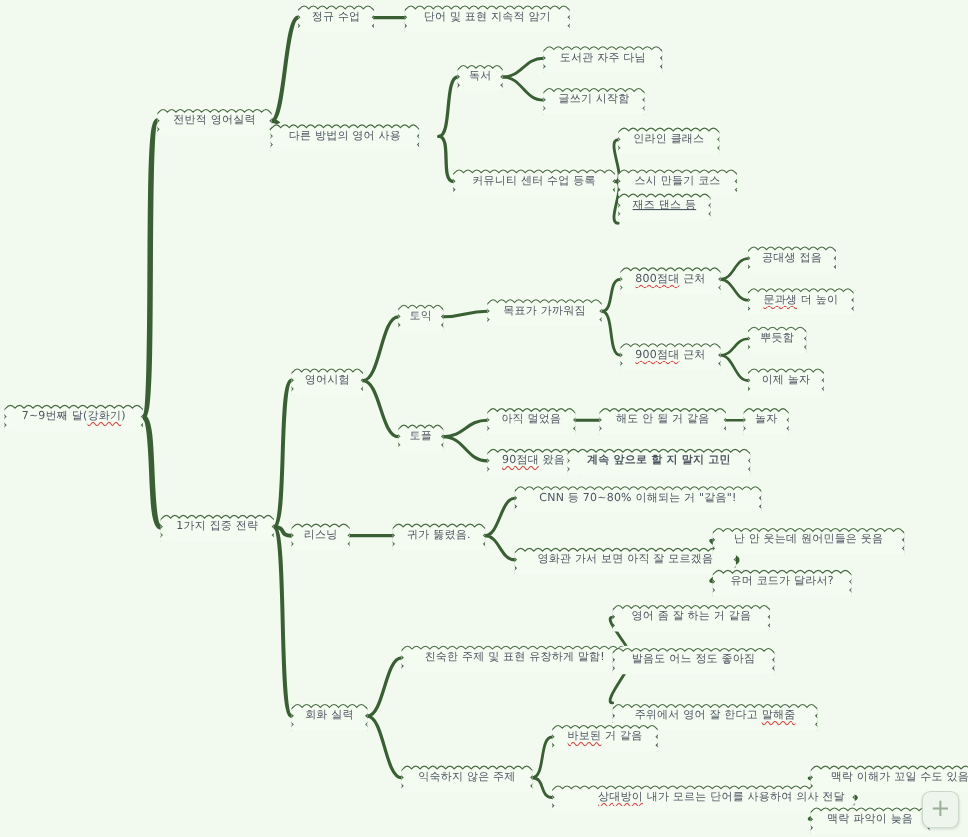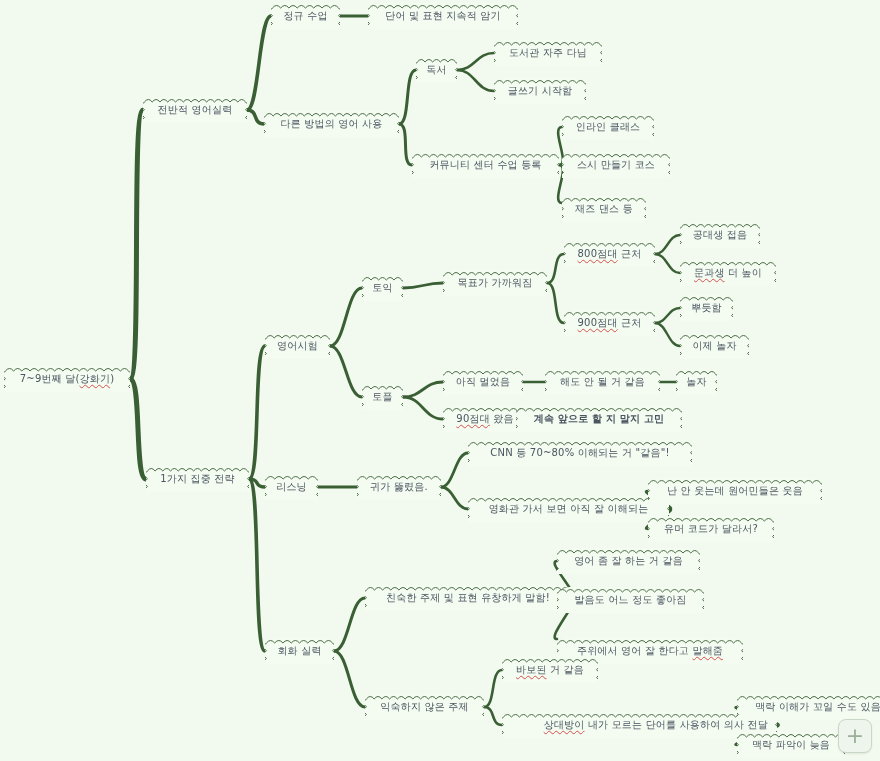--- a/index.html
+++ b/index.html
@@ -114,21 +114,21 @@
           <path d="M 1.4 5 q 4.137499999999999 -5 8.274999999999999 0 q 4.137499999999999 -5 8.274999999999999 0 q 4.137499999999999 -5 8.274999999999999 0 q 4.137499999999999 -5 8.274999999999999 0 q 4.137499999999999 -5 8.274999999999999 0 q 4.137499999999999 -5 8.274999999999999 0 q 4.137499999999999 -5 8.274999999999999 0 q 4.137499999999999 -5 8.274999999999999 0 q 5 3.866666666666667 0 7.733333333333334 q 5 3.866666666666667 0 7.733333333333334 q 5 3.866666666666667 0 7.733333333333334 q -4.137499999999999 5 -8.274999999999999 0 q -4.137499999999999 5 -8.274999999999999 0 q -4.137499999999999 5 -8.274999999999999 0 q -4.137499999999999 5 -8.274999999999999 0 q -4.137499999999999 5 -8.274999999999999 0 q -4.137499999999999 5 -8.274999999999999 0 q -4.137499999999999 5 -8.274999999999999 0 q -4.137499999999999 5 -8.274999999999999 0 q -5 -3.866666666666667 0 -7.733333333333334 q -5 -3.866666666666667 0 -7.733333333333334 q -5 -3.866666666666667 0 -7.733333333333334 z" fill="#f4fbf1" stroke="#4a6b45" stroke-width="1" vector-effect="non-scaling-stroke"></path>
         </svg>
         <span class="lbl">정규 수업</span>
       </div>
       <div class="node" style="left: 368px; top: 3px; width: 150px;">
         <svg class="cloudbg" viewBox="0 0 150 26" preserveAspectRatio="none" width="150" height="26">
           <path d="M 1.4 5 q 4.088888888888889 -5 8.177777777777777 0 q 4.088888888888889 -5 8.177777777777777 0 q 4.088888888888889 -5 8.177777777777777 0 q 4.088888888888889 -5 8.177777777777777 0 q 4.088888888888889 -5 8.177777777777777 0 q 4.088888888888889 -5 8.177777777777777 0 q 4.088888888888889 -5 8.177777777777777 0 q 4.088888888888889 -5 8.177777777777777 0 q 4.088888888888889 -5 8.177777777777777 0 q 4.088888888888889 -5 8.177777777777777 0 q 4.088888888888889 -5 8.177777777777777 0 q 4.088888888888889 -5 8.177777777777777 0 q 4.088888888888889 -5 8.177777777777777 0 q 4.088888888888889 -5 8.177777777777777 0 q 4.088888888888889 -5 8.177777777777777 0 q 4.088888888888889 -5 8.177777777777777 0 q 4.088888888888889 -5 8.177777777777777 0 q 4.088888888888889 -5 8.177777777777777 0 q 5 3.866666666666667 0 7.733333333333334 q 5 3.866666666666667 0 7.733333333333334 q 5 3.866666666666667 0 7.733333333333334 q -4.088888888888889 5 -8.177777777777777 0 q -4.088888888888889 5 -8.177777777777777 0 q -4.088888888888889 5 -8.177777777777777 0 q -4.088888888888889 5 -8.177777777777777 0 q -4.088888888888889 5 -8.177777777777777 0 q -4.088888888888889 5 -8.177777777777777 0 q -4.088888888888889 5 -8.177777777777777 0 q -4.088888888888889 5 -8.177777777777777 0 q -4.088888888888889 5 -8.177777777777777 0 q -4.088888888888889 5 -8.177777777777777 0 q -4.088888888888889 5 -8.177777777777777 0 q -4.088888888888889 5 -8.177777777777777 0 q -4.088888888888889 5 -8.177777777777777 0 q -4.088888888888889 5 -8.177777777777777 0 q -4.088888888888889 5 -8.177777777777777 0 q -4.088888888888889 5 -8.177777777777777 0 q -4.088888888888889 5 -8.177777777777777 0 q -4.088888888888889 5 -8.177777777777777 0 q -5 -3.866666666666667 0 -7.733333333333334 q -5 -3.866666666666667 0 -7.733333333333334 q -5 -3.866666666666667 0 -7.733333333333334 z" fill="#f4fbf1" stroke="#4a6b45" stroke-width="1" vector-effect="non-scaling-stroke"></path>
         </svg>
         <span class="lbl">단어 및 표현 지속적 암기</span>
       </div>
-      <div class="node" style="left: 264px; top: 111px; width: 135px;">
+      <div class="node" style="left: 246px; top: 111px; width: 135px;">
         <svg class="cloudbg" viewBox="0 0 135 26" preserveAspectRatio="none" width="135" height="26">
           <path d="M 1.4 5 q 3.8882352941176466 -5 7.776470588235293 0 q 3.8882352941176466 -5 7.776470588235293 0 q 3.8882352941176466 -5 7.776470588235293 0 q 3.8882352941176466 -5 7.776470588235293 0 q 3.8882352941176466 -5 7.776470588235293 0 q 3.8882352941176466 -5 7.776470588235293 0 q 3.8882352941176466 -5 7.776470588235293 0 q 3.8882352941176466 -5 7.776470588235293 0 q 3.8882352941176466 -5 7.776470588235293 0 q 3.8882352941176466 -5 7.776470588235293 0 q 3.8882352941176466 -5 7.776470588235293 0 q 3.8882352941176466 -5 7.776470588235293 0 q 3.8882352941176466 -5 7.776470588235293 0 q 3.8882352941176466 -5 7.776470588235293 0 q 3.8882352941176466 -5 7.776470588235293 0 q 3.8882352941176466 -5 7.776470588235293 0 q 3.8882352941176466 -5 7.776470588235293 0 q 5 3.866666666666667 0 7.733333333333334 q 5 3.866666666666667 0 7.733333333333334 q 5 3.866666666666667 0 7.733333333333334 q -3.8882352941176466 5 -7.776470588235293 0 q -3.8882352941176466 5 -7.776470588235293 0 q -3.8882352941176466 5 -7.776470588235293 0 q -3.8882352941176466 5 -7.776470588235293 0 q -3.8882352941176466 5 -7.776470588235293 0 q -3.8882352941176466 5 -7.776470588235293 0 q -3.8882352941176466 5 -7.776470588235293 0 q -3.8882352941176466 5 -7.776470588235293 0 q -3.8882352941176466 5 -7.776470588235293 0 q -3.8882352941176466 5 -7.776470588235293 0 q -3.8882352941176466 5 -7.776470588235293 0 q -3.8882352941176466 5 -7.776470588235293 0 q -3.8882352941176466 5 -7.776470588235293 0 q -3.8882352941176466 5 -7.776470588235293 0 q -3.8882352941176466 5 -7.776470588235293 0 q -3.8882352941176466 5 -7.776470588235293 0 q -3.8882352941176466 5 -7.776470588235293 0 q -5 -3.866666666666667 0 -7.733333333333334 q -5 -3.866666666666667 0 -7.733333333333334 q -5 -3.866666666666667 0 -7.733333333333334 z" fill="#f4fbf1" stroke="#4a6b45" stroke-width="1" vector-effect="non-scaling-stroke"></path>
         </svg>
         <span class="lbl">다른 방법의 영어 사용</span>
       </div>
       <div class="node" style="left: 416px; top: 57px; width: 41px; text-align: right;">
         <svg class="cloudbg" viewBox="0 0 41 26" preserveAspectRatio="none" width="41" height="26">
           <path d="M 1.4 5 q 3.8200000000000003 -5 7.640000000000001 0 q 3.8200000000000003 -5 7.640000000000001 0 q 3.8200000000000003 -5 7.640000000000001 0 q 3.8200000000000003 -5 7.640000000000001 0 q 3.8200000000000003 -5 7.640000000000001 0 q 5 3.866666666666667 0 7.733333333333334 q 5 3.866666666666667 0 7.733333333333334 q 5 3.866666666666667 0 7.733333333333334 q -3.8200000000000003 5 -7.640000000000001 0 q -3.8200000000000003 5 -7.640000000000001 0 q -3.8200000000000003 5 -7.640000000000001 0 q -3.8200000000000003 5 -7.640000000000001 0 q -3.8200000000000003 5 -7.640000000000001 0 q -5 -3.866666666666667 0 -7.733333333333334 q -5 -3.866666666666667 0 -7.733333333333334 q -5 -3.866666666666667 0 -7.733333333333334 z" fill="#f4fbf1" stroke="#4a6b45" stroke-width="1" vector-effect="non-scaling-stroke"></path>
         </svg>
         <span class="lbl">독서</span>
@@ -156,21 +156,21 @@
           <path d="M 1.4 5 q 4.054545454545454 -5 8.109090909090908 0 q 4.054545454545454 -5 8.109090909090908 0 q 4.054545454545454 -5 8.109090909090908 0 q 4.054545454545454 -5 8.109090909090908 0 q 4.054545454545454 -5 8.109090909090908 0 q 4.054545454545454 -5 8.109090909090908 0 q 4.054545454545454 -5 8.109090909090908 0 q 4.054545454545454 -5 8.109090909090908 0 q 4.054545454545454 -5 8.109090909090908 0 q 4.054545454545454 -5 8.109090909090908 0 q 4.054545454545454 -5 8.109090909090908 0 q 5 3.866666666666667 0 7.733333333333334 q 5 3.866666666666667 0 7.733333333333334 q 5 3.866666666666667 0 7.733333333333334 q -4.054545454545454 5 -8.109090909090908 0 q -4.054545454545454 5 -8.109090909090908 0 q -4.054545454545454 5 -8.109090909090908 0 q -4.054545454545454 5 -8.109090909090908 0 q -4.054545454545454 5 -8.109090909090908 0 q -4.054545454545454 5 -8.109090909090908 0 q -4.054545454545454 5 -8.109090909090908 0 q -4.054545454545454 5 -8.109090909090908 0 q -4.054545454545454 5 -8.109090909090908 0 q -4.054545454545454 5 -8.109090909090908 0 q -4.054545454545454 5 -8.109090909090908 0 q -5 -3.866666666666667 0 -7.733333333333334 q -5 -3.866666666666667 0 -7.733333333333334 q -5 -3.866666666666667 0 -7.733333333333334 z" fill="#f4fbf1" stroke="#4a6b45" stroke-width="1" vector-effect="non-scaling-stroke"></path>
         </svg>
         <span class="lbl">인라인 클래스</span>
       </div>
       <div class="node" style="left: 562px; top: 152px; width: 108px;">
         <svg class="cloudbg" viewBox="0 0 108 26" preserveAspectRatio="none" width="108" height="26">
           <path d="M 1.4 5 q 4.046153846153846 -5 8.092307692307692 0 q 4.046153846153846 -5 8.092307692307692 0 q 4.046153846153846 -5 8.092307692307692 0 q 4.046153846153846 -5 8.092307692307692 0 q 4.046153846153846 -5 8.092307692307692 0 q 4.046153846153846 -5 8.092307692307692 0 q 4.046153846153846 -5 8.092307692307692 0 q 4.046153846153846 -5 8.092307692307692 0 q 4.046153846153846 -5 8.092307692307692 0 q 4.046153846153846 -5 8.092307692307692 0 q 4.046153846153846 -5 8.092307692307692 0 q 4.046153846153846 -5 8.092307692307692 0 q 4.046153846153846 -5 8.092307692307692 0 q 5 3.866666666666667 0 7.733333333333334 q 5 3.866666666666667 0 7.733333333333334 q 5 3.866666666666667 0 7.733333333333334 q -4.046153846153846 5 -8.092307692307692 0 q -4.046153846153846 5 -8.092307692307692 0 q -4.046153846153846 5 -8.092307692307692 0 q -4.046153846153846 5 -8.092307692307692 0 q -4.046153846153846 5 -8.092307692307692 0 q -4.046153846153846 5 -8.092307692307692 0 q -4.046153846153846 5 -8.092307692307692 0 q -4.046153846153846 5 -8.092307692307692 0 q -4.046153846153846 5 -8.092307692307692 0 q -4.046153846153846 5 -8.092307692307692 0 q -4.046153846153846 5 -8.092307692307692 0 q -4.046153846153846 5 -8.092307692307692 0 q -4.046153846153846 5 -8.092307692307692 0 q -5 -3.866666666666667 0 -7.733333333333334 q -5 -3.866666666666667 0 -7.733333333333334 q -5 -3.866666666666667 0 -7.733333333333334 z" fill="#f4fbf1" stroke="#4a6b45" stroke-width="1" vector-effect="non-scaling-stroke"></path>
         </svg>
         <span class="lbl">스시 만들기 코스</span>
       </div>
-      <div class="node" style="left: 562px; top: 196px; width: 84px;">
+      <div class="node" style="left: 562px; top: 174px; width: 84px; text-decoration: underline;">
         <svg class="cloudbg" viewBox="0 0 84 26" preserveAspectRatio="none" width="84" height="26">
           <path d="M 1.4 5 q 4.06 -5 8.12 0 q 4.06 -5 8.12 0 q 4.06 -5 8.12 0 q 4.06 -5 8.12 0 q 4.06 -5 8.12 0 q 4.06 -5 8.12 0 q 4.06 -5 8.12 0 q 4.06 -5 8.12 0 q 4.06 -5 8.12 0 q 4.06 -5 8.12 0 q 5 3.866666666666667 0 7.733333333333334 q 5 3.866666666666667 0 7.733333333333334 q 5 3.866666666666667 0 7.733333333333334 q -4.06 5 -8.12 0 q -4.06 5 -8.12 0 q -4.06 5 -8.12 0 q -4.06 5 -8.12 0 q -4.06 5 -8.12 0 q -4.06 5 -8.12 0 q -4.06 5 -8.12 0 q -4.06 5 -8.12 0 q -4.06 5 -8.12 0 q -4.06 5 -8.12 0 q -5 -3.866666666666667 0 -7.733333333333334 q -5 -3.866666666666667 0 -7.733333333333334 q -5 -3.866666666666667 0 -7.733333333333334 z" fill="#f4fbf1" stroke="#4a6b45" stroke-width="1" vector-effect="non-scaling-stroke"></path>
         </svg>
         <span class="lbl">재즈 댄스 등</span>
       </div>
       <div class="node" style="left: 146px; top: 466px; width: 103px;">
         <svg class="cloudbg" viewBox="0 0 103 26" preserveAspectRatio="none" width="103" height="26">
           <path d="M 1.4 5 q 3.8538461538461535 -5 7.707692307692307 0 q 3.8538461538461535 -5 7.707692307692307 0 q 3.8538461538461535 -5 7.707692307692307 0 q 3.8538461538461535 -5 7.707692307692307 0 q 3.8538461538461535 -5 7.707692307692307 0 q 3.8538461538461535 -5 7.707692307692307 0 q 3.8538461538461535 -5 7.707692307692307 0 q 3.8538461538461535 -5 7.707692307692307 0 q 3.8538461538461535 -5 7.707692307692307 0 q 3.8538461538461535 -5 7.707692307692307 0 q 3.8538461538461535 -5 7.707692307692307 0 q 3.8538461538461535 -5 7.707692307692307 0 q 3.8538461538461535 -5 7.707692307692307 0 q 5 3.866666666666667 0 7.733333333333334 q 5 3.866666666666667 0 7.733333333333334 q 5 3.866666666666667 0 7.733333333333334 q -3.8538461538461535 5 -7.707692307692307 0 q -3.8538461538461535 5 -7.707692307692307 0 q -3.8538461538461535 5 -7.707692307692307 0 q -3.8538461538461535 5 -7.707692307692307 0 q -3.8538461538461535 5 -7.707692307692307 0 q -3.8538461538461535 5 -7.707692307692307 0 q -3.8538461538461535 5 -7.707692307692307 0 q -3.8538461538461535 5 -7.707692307692307 0 q -3.8538461538461535 5 -7.707692307692307 0 q -3.8538461538461535 5 -7.707692307692307 0 q -3.8538461538461535 5 -7.707692307692307 0 q -3.8538461538461535 5 -7.707692307692307 0 q -3.8538461538461535 5 -7.707692307692307 0 q -5 -3.866666666666667 0 -7.733333333333334 q -5 -3.866666666666667 0 -7.733333333333334 q -5 -3.866666666666667 0 -7.733333333333334 z" fill="#f4fbf1" stroke="#4a6b45" stroke-width="1" vector-effect="non-scaling-stroke"></path>
         </svg>
         <span class="lbl">1가지 집중 전략</span>
@@ -280,21 +280,21 @@
       <div class="node" style="left: 468px; top: 440px; width: 224px;">
         <svg class="cloudbg" viewBox="0 0 224 26" preserveAspectRatio="none" width="224" height="26">
           <path d="M 1.4 5 q 3.9499999999999997 -5 7.8999999999999995 0 q 3.9499999999999997 -5 7.8999999999999995 0 q 3.9499999999999997 -5 7.8999999999999995 0 q 3.9499999999999997 -5 7.8999999999999995 0 q 3.9499999999999997 -5 7.8999999999999995 0 q 3.9499999999999997 -5 7.8999999999999995 0 q 3.9499999999999997 -5 7.8999999999999995 0 q 3.9499999999999997 -5 7.8999999999999995 0 q 3.9499999999999997 -5 7.8999999999999995 0 q 3.9499999999999997 -5 7.8999999999999995 0 q 3.9499999999999997 -5 7.8999999999999995 0 q 3.9499999999999997 -5 7.8999999999999995 0 q 3.9499999999999997 -5 7.8999999999999995 0 q 3.9499999999999997 -5 7.8999999999999995 0 q 3.9499999999999997 -5 7.8999999999999995 0 q 3.9499999999999997 -5 7.8999999999999995 0 q 3.9499999999999997 -5 7.8999999999999995 0 q 3.9499999999999997 -5 7.8999999999999995 0 q 3.9499999999999997 -5 7.8999999999999995 0 q 3.9499999999999997 -5 7.8999999999999995 0 q 3.9499999999999997 -5 7.8999999999999995 0 q 3.9499999999999997 -5 7.8999999999999995 0 q 3.9499999999999997 -5 7.8999999999999995 0 q 3.9499999999999997 -5 7.8999999999999995 0 q 3.9499999999999997 -5 7.8999999999999995 0 q 3.9499999999999997 -5 7.8999999999999995 0 q 3.9499999999999997 -5 7.8999999999999995 0 q 3.9499999999999997 -5 7.8999999999999995 0 q 5 3.866666666666667 0 7.733333333333334 q 5 3.866666666666667 0 7.733333333333334 q 5 3.866666666666667 0 7.733333333333334 q -3.9499999999999997 5 -7.8999999999999995 0 q -3.9499999999999997 5 -7.8999999999999995 0 q -3.9499999999999997 5 -7.8999999999999995 0 q -3.9499999999999997 5 -7.8999999999999995 0 q -3.9499999999999997 5 -7.8999999999999995 0 q -3.9499999999999997 5 -7.8999999999999995 0 q -3.9499999999999997 5 -7.8999999999999995 0 q -3.9499999999999997 5 -7.8999999999999995 0 q -3.9499999999999997 5 -7.8999999999999995 0 q -3.9499999999999997 5 -7.8999999999999995 0 q -3.9499999999999997 5 -7.8999999999999995 0 q -3.9499999999999997 5 -7.8999999999999995 0 q -3.9499999999999997 5 -7.8999999999999995 0 q -3.9499999999999997 5 -7.8999999999999995 0 q -3.9499999999999997 5 -7.8999999999999995 0 q -3.9499999999999997 5 -7.8999999999999995 0 q -3.9499999999999997 5 -7.8999999999999995 0 q -3.9499999999999997 5 -7.8999999999999995 0 q -3.9499999999999997 5 -7.8999999999999995 0 q -3.9499999999999997 5 -7.8999999999999995 0 q -3.9499999999999997 5 -7.8999999999999995 0 q -3.9499999999999997 5 -7.8999999999999995 0 q -3.9499999999999997 5 -7.8999999999999995 0 q -3.9499999999999997 5 -7.8999999999999995 0 q -3.9499999999999997 5 -7.8999999999999995 0 q -3.9499999999999997 5 -7.8999999999999995 0 q -3.9499999999999997 5 -7.8999999999999995 0 q -3.9499999999999997 5 -7.8999999999999995 0 q -5 -3.866666666666667 0 -7.733333333333334 q -5 -3.866666666666667 0 -7.733333333333334 q -5 -3.866666666666667 0 -7.733333333333334 z" fill="#f4fbf1" stroke="#4a6b45" stroke-width="1" vector-effect="non-scaling-stroke"></path>
         </svg>
         <span class="lbl">CNN 등 70~80% 이해되는 거 "같음"!</span>
       </div>
       <div class="node" style="left: 468px; top: 496px; width: 201px;">
         <svg class="cloudbg" viewBox="0 0 201 26" preserveAspectRatio="none" width="201" height="26">
           <path d="M 1.4 5 q 3.964 -5 7.928 0 q 3.964 -5 7.928 0 q 3.964 -5 7.928 0 q 3.964 -5 7.928 0 q 3.964 -5 7.928 0 q 3.964 -5 7.928 0 q 3.964 -5 7.928 0 q 3.964 -5 7.928 0 q 3.964 -5 7.928 0 q 3.964 -5 7.928 0 q 3.964 -5 7.928 0 q 3.964 -5 7.928 0 q 3.964 -5 7.928 0 q 3.964 -5 7.928 0 q 3.964 -5 7.928 0 q 3.964 -5 7.928 0 q 3.964 -5 7.928 0 q 3.964 -5 7.928 0 q 3.964 -5 7.928 0 q 3.964 -5 7.928 0 q 3.964 -5 7.928 0 q 3.964 -5 7.928 0 q 3.964 -5 7.928 0 q 3.964 -5 7.928 0 q 3.964 -5 7.928 0 q 5 3.866666666666667 0 7.733333333333334 q 5 3.866666666666667 0 7.733333333333334 q 5 3.866666666666667 0 7.733333333333334 q -3.964 5 -7.928 0 q -3.964 5 -7.928 0 q -3.964 5 -7.928 0 q -3.964 5 -7.928 0 q -3.964 5 -7.928 0 q -3.964 5 -7.928 0 q -3.964 5 -7.928 0 q -3.964 5 -7.928 0 q -3.964 5 -7.928 0 q -3.964 5 -7.928 0 q -3.964 5 -7.928 0 q -3.964 5 -7.928 0 q -3.964 5 -7.928 0 q -3.964 5 -7.928 0 q -3.964 5 -7.928 0 q -3.964 5 -7.928 0 q -3.964 5 -7.928 0 q -3.964 5 -7.928 0 q -3.964 5 -7.928 0 q -3.964 5 -7.928 0 q -3.964 5 -7.928 0 q -3.964 5 -7.928 0 q -3.964 5 -7.928 0 q -3.964 5 -7.928 0 q -3.964 5 -7.928 0 q -5 -3.866666666666667 0 -7.733333333333334 q -5 -3.866666666666667 0 -7.733333333333334 q -5 -3.866666666666667 0 -7.733333333333334 z" fill="#f4fbf1" stroke="#4a6b45" stroke-width="1" vector-effect="non-scaling-stroke"></path>
         </svg>
-        <span class="lbl">영화관 가서 보면 아직 잘 이해되는</span>
+        <span class="lbl">영화관 가서 보면 아직 잘 모르겠음</span>
       </div>
       <div class="node" style="left: 648px; top: 478px; width: 174px;">
         <svg class="cloudbg" viewBox="0 0 174 26" preserveAspectRatio="none" width="174" height="26">
           <path d="M 1.4 5 q 4.076190476190476 -5 8.152380952380952 0 q 4.076190476190476 -5 8.152380952380952 0 q 4.076190476190476 -5 8.152380952380952 0 q 4.076190476190476 -5 8.152380952380952 0 q 4.076190476190476 -5 8.152380952380952 0 q 4.076190476190476 -5 8.152380952380952 0 q 4.076190476190476 -5 8.152380952380952 0 q 4.076190476190476 -5 8.152380952380952 0 q 4.076190476190476 -5 8.152380952380952 0 q 4.076190476190476 -5 8.152380952380952 0 q 4.076190476190476 -5 8.152380952380952 0 q 4.076190476190476 -5 8.152380952380952 0 q 4.076190476190476 -5 8.152380952380952 0 q 4.076190476190476 -5 8.152380952380952 0 q 4.076190476190476 -5 8.152380952380952 0 q 4.076190476190476 -5 8.152380952380952 0 q 4.076190476190476 -5 8.152380952380952 0 q 4.076190476190476 -5 8.152380952380952 0 q 4.076190476190476 -5 8.152380952380952 0 q 4.076190476190476 -5 8.152380952380952 0 q 4.076190476190476 -5 8.152380952380952 0 q 5 3.866666666666667 0 7.733333333333334 q 5 3.866666666666667 0 7.733333333333334 q 5 3.866666666666667 0 7.733333333333334 q -4.076190476190476 5 -8.152380952380952 0 q -4.076190476190476 5 -8.152380952380952 0 q -4.076190476190476 5 -8.152380952380952 0 q -4.076190476190476 5 -8.152380952380952 0 q -4.076190476190476 5 -8.152380952380952 0 q -4.076190476190476 5 -8.152380952380952 0 q -4.076190476190476 5 -8.152380952380952 0 q -4.076190476190476 5 -8.152380952380952 0 q -4.076190476190476 5 -8.152380952380952 0 q -4.076190476190476 5 -8.152380952380952 0 q -4.076190476190476 5 -8.152380952380952 0 q -4.076190476190476 5 -8.152380952380952 0 q -4.076190476190476 5 -8.152380952380952 0 q -4.076190476190476 5 -8.152380952380952 0 q -4.076190476190476 5 -8.152380952380952 0 q -4.076190476190476 5 -8.152380952380952 0 q -4.076190476190476 5 -8.152380952380952 0 q -4.076190476190476 5 -8.152380952380952 0 q -4.076190476190476 5 -8.152380952380952 0 q -4.076190476190476 5 -8.152380952380952 0 q -4.076190476190476 5 -8.152380952380952 0 q -5 -3.866666666666667 0 -7.733333333333334 q -5 -3.866666666666667 0 -7.733333333333334 q -5 -3.866666666666667 0 -7.733333333333334 z" fill="#f4fbf1" stroke="#4a6b45" stroke-width="1" vector-effect="non-scaling-stroke"></path>
         </svg>
         <span class="lbl">난 안 웃는데 원어민들은 웃음</span>
       </div>
       <div class="node" style="left: 648px; top: 516px; width: 126px;">
         <svg class="cloudbg" viewBox="0 0 126 26" preserveAspectRatio="none" width="126" height="26">
           <path d="M 1.4 5 q 4.1066666666666665 -5 8.213333333333333 0 q 4.1066666666666665 -5 8.213333333333333 0 q 4.1066666666666665 -5 8.213333333333333 0 q 4.1066666666666665 -5 8.213333333333333 0 q 4.1066666666666665 -5 8.213333333333333 0 q 4.1066666666666665 -5 8.213333333333333 0 q 4.1066666666666665 -5 8.213333333333333 0 q 4.1066666666666665 -5 8.213333333333333 0 q 4.1066666666666665 -5 8.213333333333333 0 q 4.1066666666666665 -5 8.213333333333333 0 q 4.1066666666666665 -5 8.213333333333333 0 q 4.1066666666666665 -5 8.213333333333333 0 q 4.1066666666666665 -5 8.213333333333333 0 q 4.1066666666666665 -5 8.213333333333333 0 q 4.1066666666666665 -5 8.213333333333333 0 q 5 3.866666666666667 0 7.733333333333334 q 5 3.866666666666667 0 7.733333333333334 q 5 3.866666666666667 0 7.733333333333334 q -4.1066666666666665 5 -8.213333333333333 0 q -4.1066666666666665 5 -8.213333333333333 0 q -4.1066666666666665 5 -8.213333333333333 0 q -4.1066666666666665 5 -8.213333333333333 0 q -4.1066666666666665 5 -8.213333333333333 0 q -4.1066666666666665 5 -8.213333333333333 0 q -4.1066666666666665 5 -8.213333333333333 0 q -4.1066666666666665 5 -8.213333333333333 0 q -4.1066666666666665 5 -8.213333333333333 0 q -4.1066666666666665 5 -8.213333333333333 0 q -4.1066666666666665 5 -8.213333333333333 0 q -4.1066666666666665 5 -8.213333333333333 0 q -4.1066666666666665 5 -8.213333333333333 0 q -4.1066666666666665 5 -8.213333333333333 0 q -4.1066666666666665 5 -8.213333333333333 0 q -5 -3.866666666666667 0 -7.733333333333334 q -5 -3.866666666666667 0 -7.733333333333334 q -5 -3.866666666666667 0 -7.733333333333334 z" fill="#f4fbf1" stroke="#4a6b45" stroke-width="1" vector-effect="non-scaling-stroke"></path>

